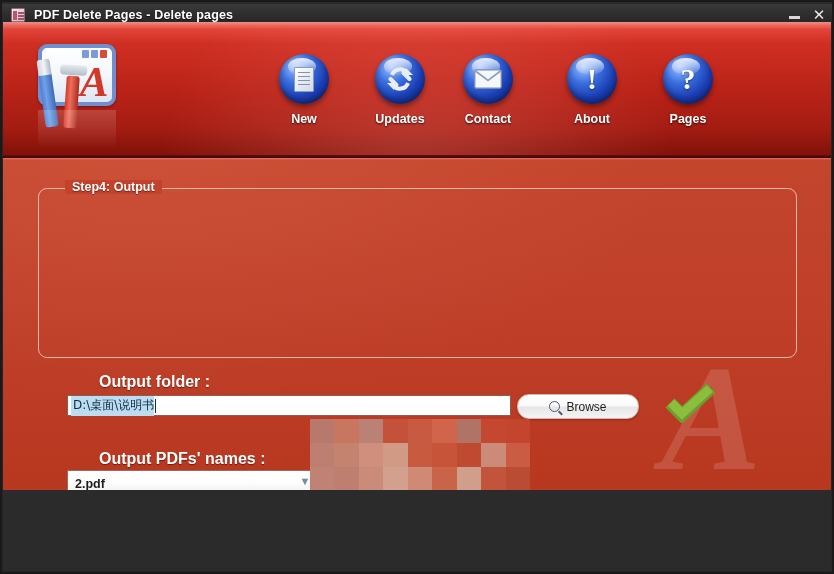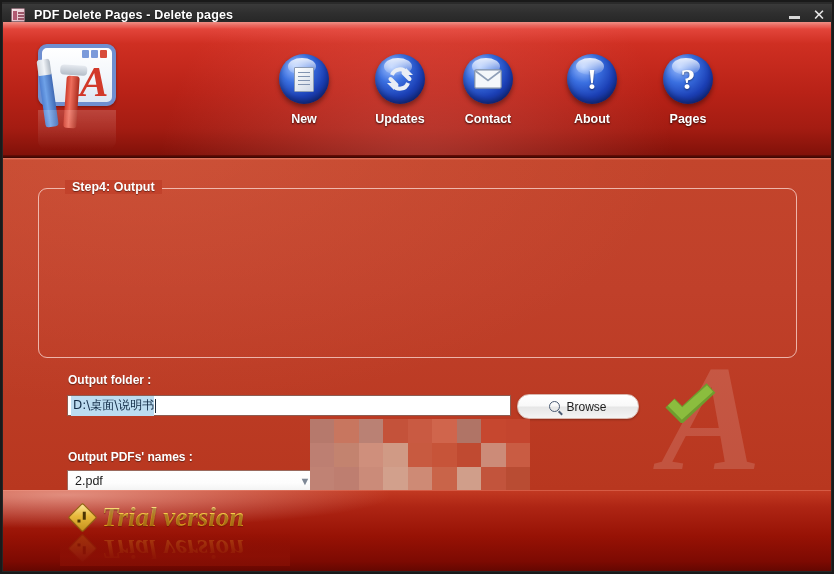--- a/index.html
+++ b/index.html
@@ -179,22 +179,23 @@
     border:1px solid rgba(255,226,220,.72);
     border-radius:9px;
   }
   .gb-title{
     position:absolute;left:26px;top:-9px;padding:0 7px;
     background:#c2422b;
     color:#ffffff;font-size:12.5px;font-weight:bold;
     text-shadow:0 1px 1px rgba(0,0,0,.45);
   }
   .lbl-field{
-    position:absolute;color:#ffffff;font-size:12px;font-weight:bold;
+    position:absolute;color:#ffffff;font-size:16px;font-weight:bold;
     text-shadow:0 1px 1px rgba(0,0,0,.45);
+    margin-left:31px;
   }
   .lbl-out{left:68px;top:215px;}
   .lbl-names{left:68px;top:292px;}
 
   .txtbox{
     position:absolute;left:67px;top:237px;width:444px;height:21px;
     background:#ffffff;border:1px solid #8d5d52;box-sizing:border-box;
     display:flex;align-items:center;padding-left:3px;
   }
   .sel{
@@ -225,22 +226,22 @@
 
   .check-ok{
     position:absolute;left:665px;top:225px;width:52px;height:40px;
   }
   .check-ok svg{display:block;}
 
   .combo{
     position:absolute;left:67px;top:312px;width:252px;height:22px;
     background:linear-gradient(to bottom,#ffffff,#fdfdfd 60%,#f2f2f2);
     border:1px solid #9b6a5e;box-sizing:border-box;
-    display:flex;align-items:center;
-    font-size:12.5px;color:#1c1c1c;
+    display:flex;align-items:flex-end;
+    font-size:12.5px;color:#1c1c1c;font-weight:bold;
   }
   .combo .val{padding-left:7px;flex:1;}
   .combo .chev{
     width:26px;height:20px;display:flex;align-items:center;justify-content:center;
     color:#7e8896;font-size:11px;
   }
   .cb-wrap{
     position:absolute;left:331px;top:317px;display:flex;align-items:center;gap:7px;
   }
   .cb-box{
@@ -475,34 +476,19 @@
         <i style="background: rgb(203, 139, 121);"></i>
         <i style="background: rgb(210, 160, 140);"></i>
         <i style="background: rgb(206, 138, 117);"></i>
         <i style="background: rgb(201, 100, 73);"></i>
         <i style="background: rgb(208, 158, 138);"></i>
         <i style="background: rgb(194, 84, 60);"></i>
         <i style="background: rgb(185, 76, 51);"></i>
       </div>
   </div>
 
-  <div class="footer">
-    <div class="footer-topline"></div>
-
-    <div class="trial-refl">
-      <span class="warn"></span>
-      <span class="trial-txt">Trial version</span>
-    </div>
-    <div class="refl-mask"></div>
-
-    <div class="trial">
-      <span class="warn"></span>
-      <span class="trial-txt">Trial version</span>
-    </div>
-
-  </div>
 
   <div class="win-edge-l"></div>
   <div class="win-edge-r"></div>
   <div class="win-edge-b"></div>
   <div class="win-border"></div>
 
 </div>
 
 </body></html>

